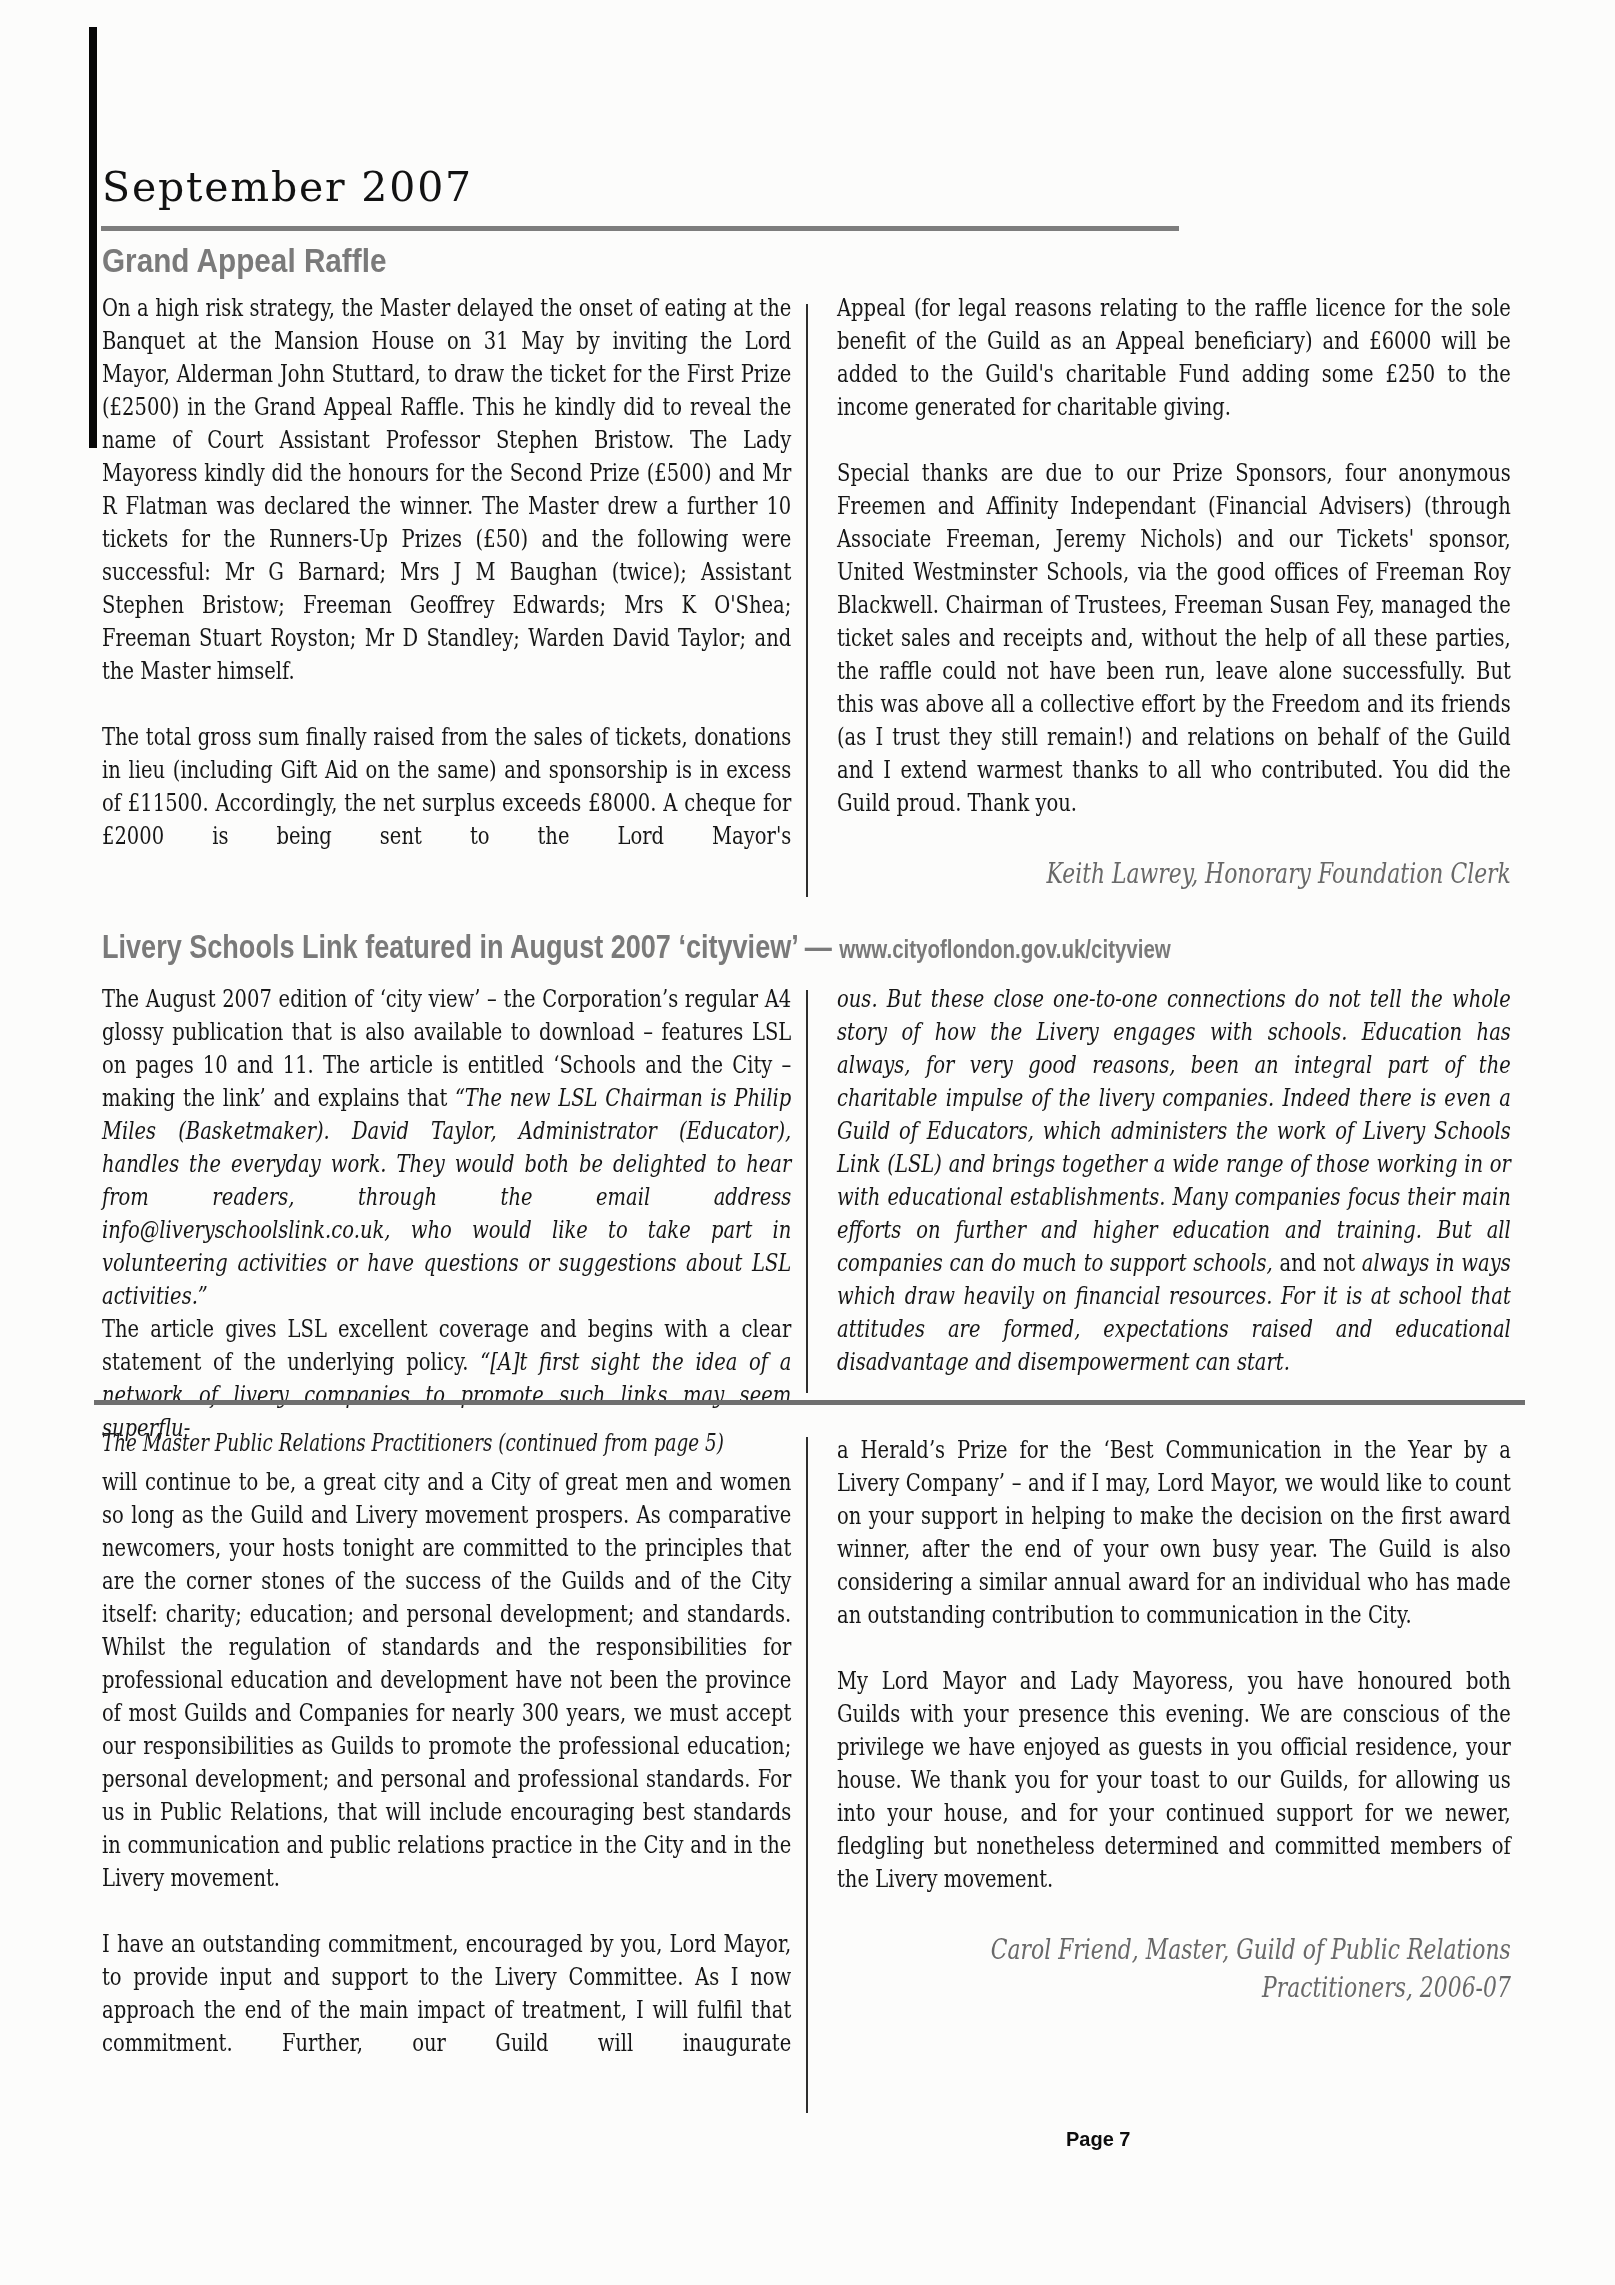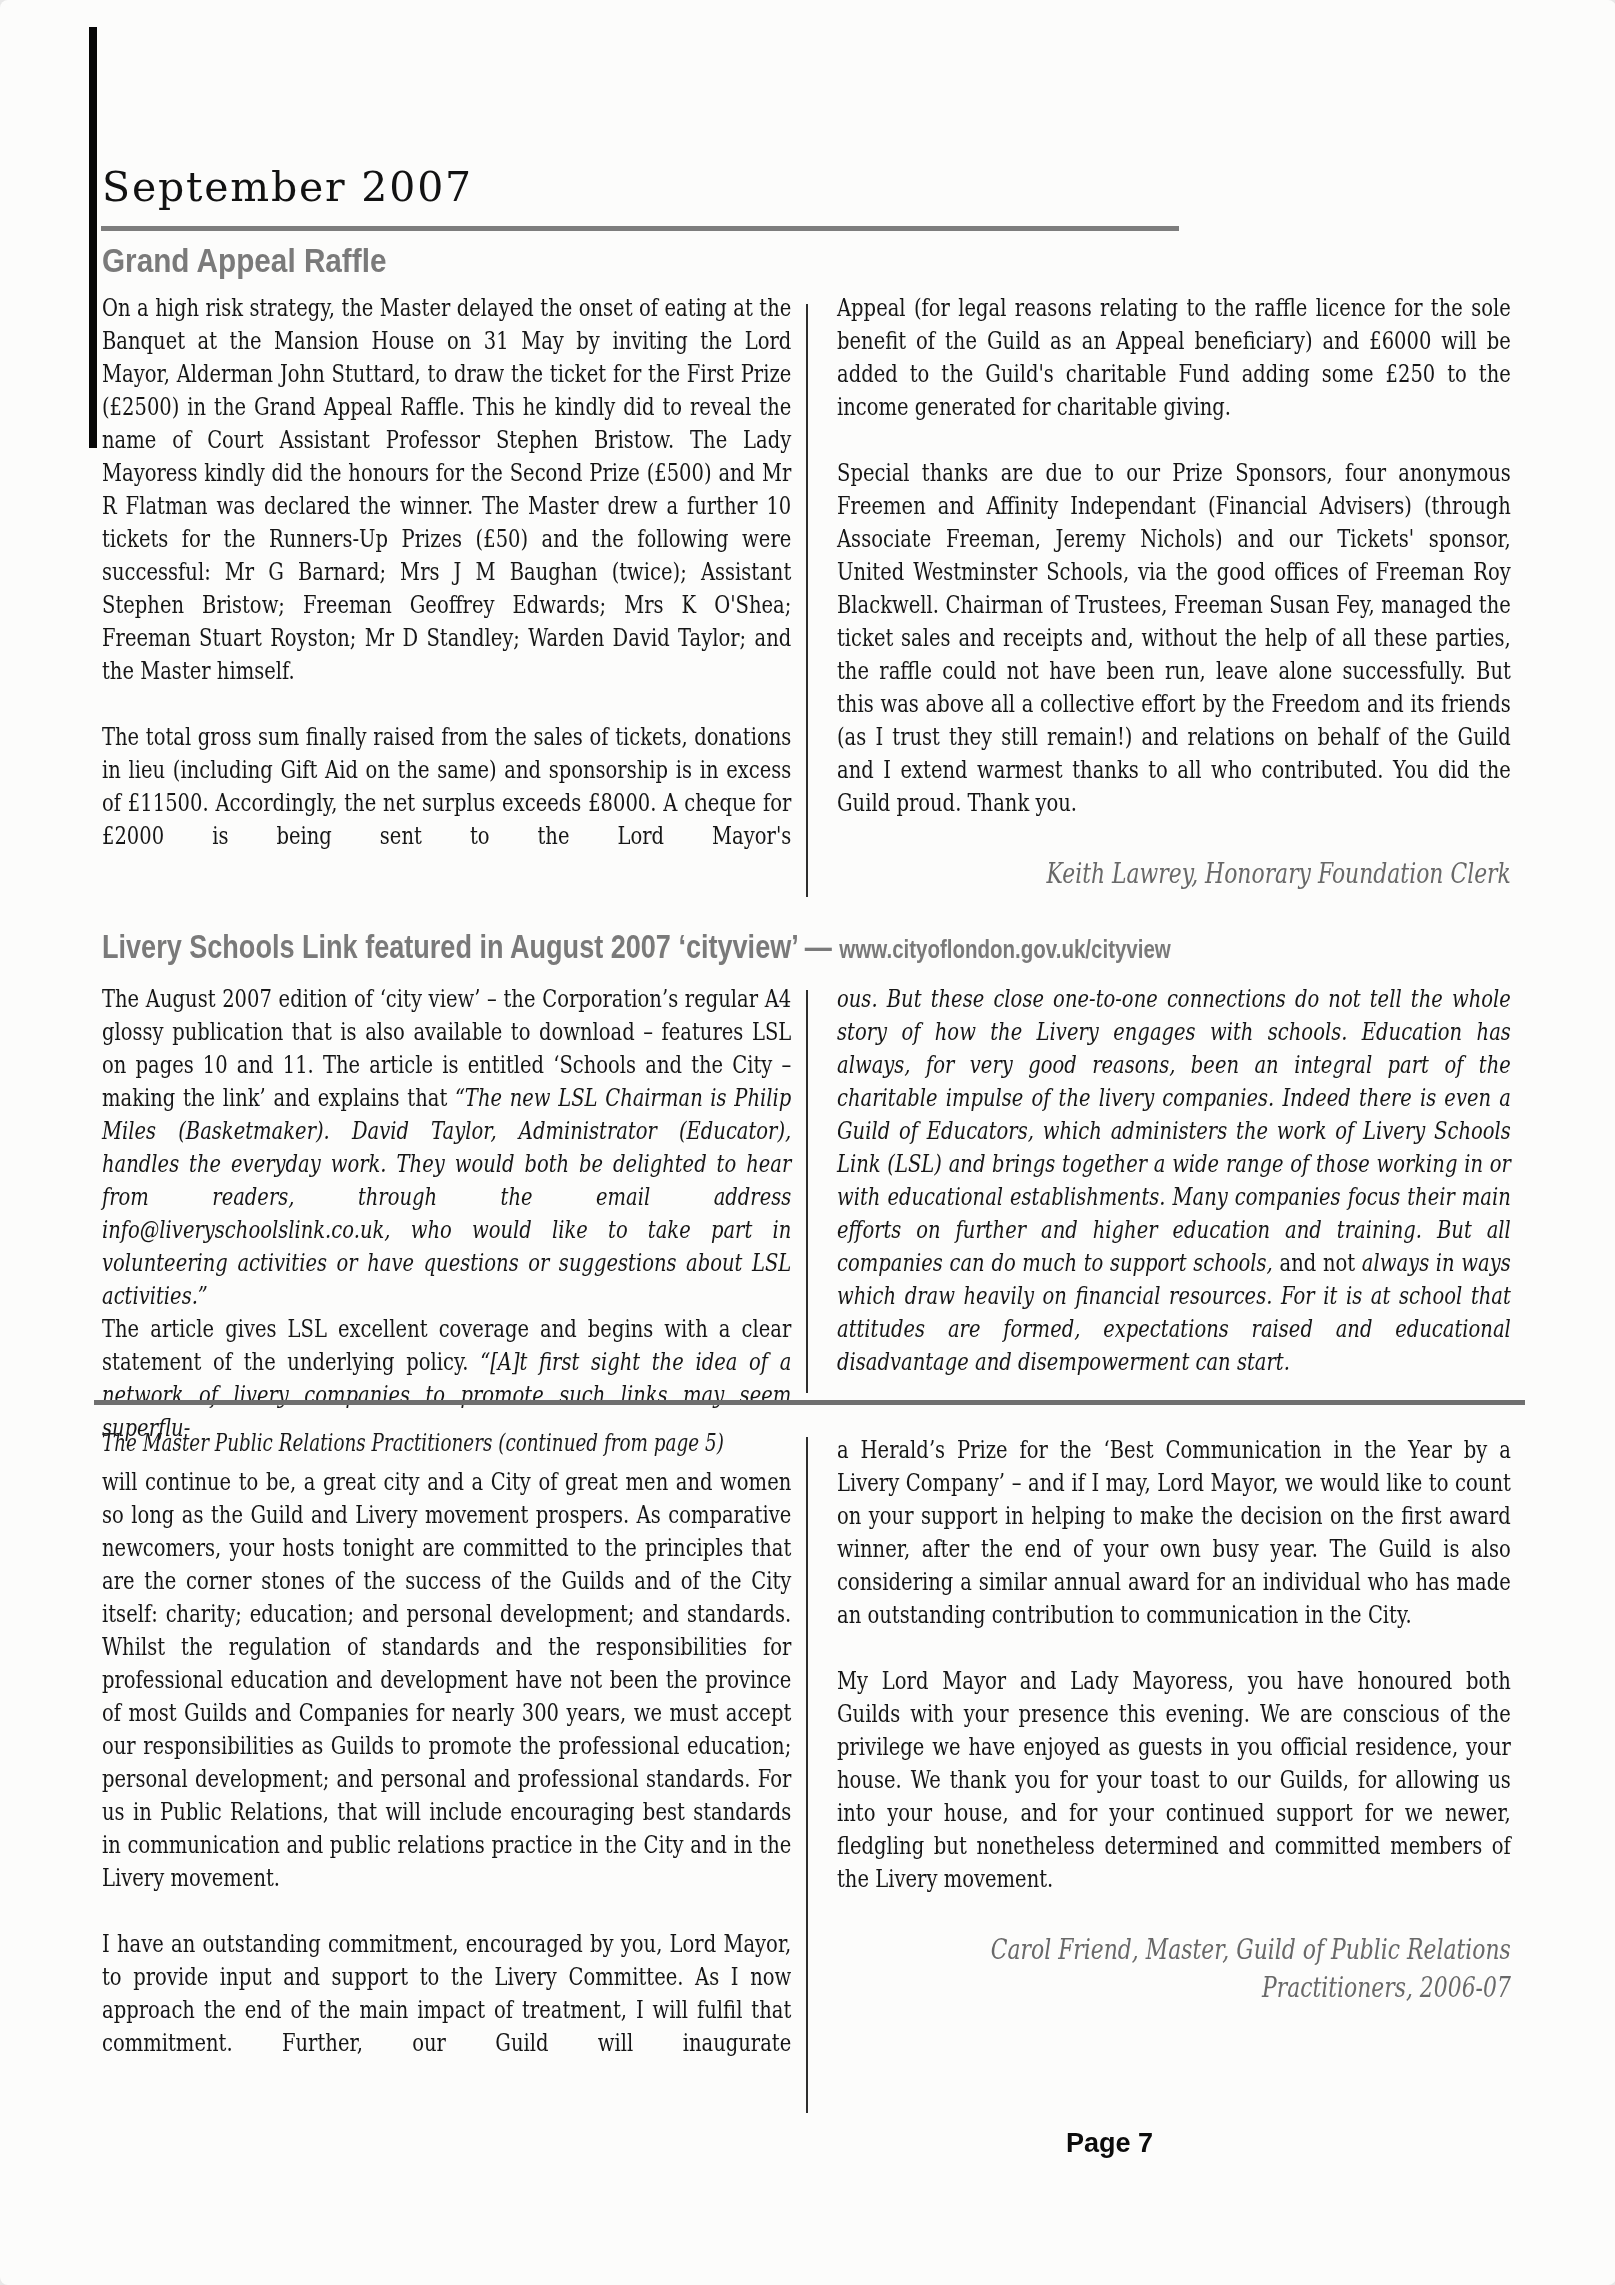--- a/index.html
+++ b/index.html
@@ -1,19 +1,19 @@
 <!DOCTYPE html>
 <html style="font-size:14.5px"><head>
 <meta charset="utf-8">
 <style>
   html,body { margin:0; padding:0; background:#e8e8e8; }
   .page {
     position:relative; width:1616px; height:2285px;
     background:#fcfcfb; overflow:hidden;
-    font-family:"DejaVu Serif", serif; color:#161616;border-radius:8px;
+    font-family:"DejaVu Serif", serif; color:#161616;
   }
   .scan-bar { position:absolute; left:89px; top:27px; width:8.1px; height:421px; background:#070707; }
   .issue-date {
     position:absolute; left:102px; top:163px;
     font-size:41px; letter-spacing:1.8px; color:#121212; white-space:nowrap;
   }
   .rule { position:absolute; background:#7d7d7d; }
   .rule-top { left:101px; top:226px; width:1078px; height:4.5px; }
   .rule-mid { left:94px; top:1400px; width:1431px; height:4.5px; background:#6f6f6f; }
   .vdiv { position:absolute; left:806px; width:1.8px; background:#2e2e2e; }
@@ -50,21 +50,21 @@
     transform:scaleX(0.7815); transform-origin:left top;
     font-style:italic; font-size:23.5px; color:#1a1a1a; white-space:nowrap;
   }
   .signature {
     margin-top:36px; text-align:right;
     font-style:italic; font-size:28px; line-height:38px; color:#686868;
   }
   .footer-page {
     position:absolute; left:1066px; top:2128px;
     font-family:"Liberation Sans", sans-serif; font-weight:bold;
-    font-size:27px; color:#0c0c0c; white-space:nowrap;
+    font-size:20px; color:#0c0c0c; white-space:nowrap;
   }
 </style>
 </head>
 <body>
 
 <div class="page">
 
   <div class="scan-bar"></div>
 
   <div class="issue-date">September 2007</div>

